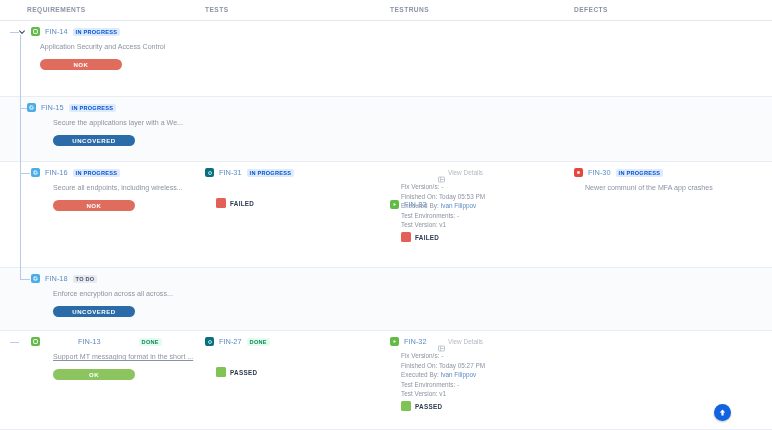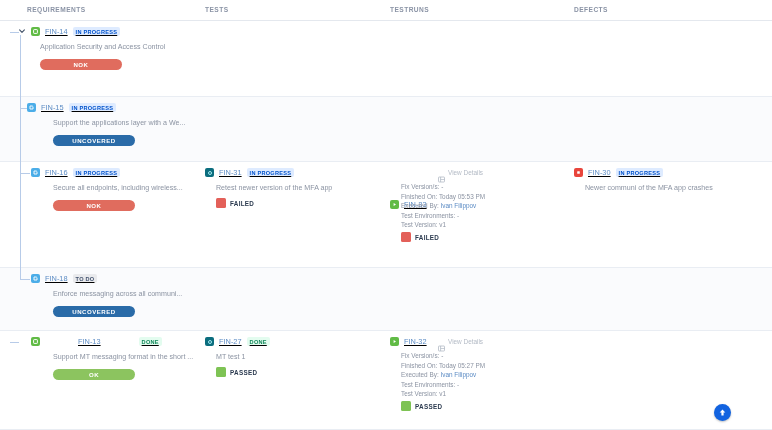--- a/index.html
+++ b/index.html
@@ -81,24 +81,23 @@
   .cell { position: absolute; top: 0; height: 100%; }
   .cell.c0 { left: 0;   width: 205px; }
   .cell.c1 { left: 205px; width: 185px; }
   .cell.c2 { left: 390px; width: 184px; }
   .cell.c3 { left: 574px; width: 198px; }
 
   
   .keyline {
     position: absolute;
     display: flex;
-    align-items: flex-start;
+    align-items: flex-end;
     gap: 5px;
     white-space: nowrap;
-    text-decoration: underline;
   }
   .chev {
     width: 8px; height: 8px;
     position: relative;
     flex: 0 0 auto;
     cursor: pointer;
   }
   .chev svg { display: block; }
 
   .type-icon {
@@ -272,21 +271,21 @@
               <span class="type-icon task">
                 <span class="glyph">
                   <svg width="5" height="5" viewBox="0 0 5 5">
                     <path d="M1 1 h2.3 l0.7 0.7 v2.3 h-3 z" fill="none" stroke="#ffffff" stroke-width="0.9"></path>
                   </svg>
                 </span>
               </span>
               <a class="issue-key">FIN-15</a>
               <span class="st-pill inprogress">IN PROGRESS</span>
             </div>
-            <div class="summary" style="left:53px; top:22px; width:147px;">Support the applications layer with a We...</div>
+            <div class="summary" style="left:53px; top:22px; width:147px;">Secure the applications layer with a We...</div>
             <div class="capsule uncovered" style="left:53px; top:38px;">UNCOVERED</div>
           </div>
           <div class="cell c1"></div>
           <div class="cell c2"></div>
           <div class="cell c3"></div>
         </div>
         <div class="row" style="top:141px; height:106px;">
           <div class="trunk" style="top:0; height:106px;"></div>
           <div class="elbow inner" style="top:11px;"></div>
           <div class="cell c0">
@@ -309,21 +308,20 @@
               <span class="type-icon test">
                 <span class="glyph">
                   <svg width="6" height="6" viewBox="0 0 6 6">
                     <circle cx="3" cy="3" r="1.5" fill="none" stroke="#9fe8ef" stroke-width="1"></circle>
                   </svg>
                 </span>
               </span>
               <a class="issue-key">FIN-31</a>
               <span class="st-pill inprogress">IN PROGRESS</span>
             </div>
-            <div class="summary" style="left:11px; top:22px; width:172px;">Retest newer version of the MFA app</div>
             <div class="swatch-badge" style="left:11px; top:36px;">
               <span class="swatch failed"></span>
               <span class="swatch-label">FAILED</span>
             </div>
           </div>
           <div class="cell c2">
             <div class="keyline" style="left:0px; top:6px;margin-top:32px;">
               <span class="type-icon testrun">
                 <span class="glyph">
                   <svg width="5" height="5" viewBox="0 0 5 5">
@@ -376,57 +374,56 @@
               <span class="type-icon task">
                 <span class="glyph">
                   <svg width="5" height="5" viewBox="0 0 5 5">
                     <path d="M1 1 h2.3 l0.7 0.7 v2.3 h-3 z" fill="none" stroke="#ffffff" stroke-width="0.9"></path>
                   </svg>
                 </span>
               </span>
               <a class="issue-key">FIN-18</a>
               <span class="st-pill todo">TO DO</span>
             </div>
-            <div class="summary" style="left:53px; top:22px; width:147px;">Enforce messaging across all communi...</div>
+            <div class="summary" style="left:53px; top:22px; width:147px;">Enforce encryption across all across...</div>
             <div class="capsule uncovered" style="left:53px; top:38px;">UNCOVERED</div>
           </div>
           <div class="cell c1"></div>
           <div class="cell c2"></div>
           <div class="cell c3"></div>
         </div>
         <div class="row last" style="top:310px; height:99px;">
           <div class="elbow outer" style="top:11px;"></div>
           <div class="cell c0">
             <div class="keyline" style="left:31px; top:6px;gap:38px;">
               <span class="type-icon story">
                 <span class="glyph">
                   <svg width="5" height="5" viewBox="0 0 5 5">
                     <rect x="0.6" y="0.6" width="3.8" height="3.8" rx="0.6" fill="none" stroke="#ffffff" stroke-width="1"></rect>
                   </svg>
                 </span>
               </span>
               <a class="issue-key">FIN-13</a>
               <span class="st-pill done">DONE</span>
             </div>
-            <div class="summary" style="left:53px; top:22px; width:147px;">Support MT messaging format in the short ...</div>
+            <div class="summary" style="left:53px; top:22px; width:147px;text-decoration:underline;">Support MT messaging format in the short ...</div>
             <div class="capsule ok" style="left:53px; top:38px;">OK</div>
           </div>
           <div class="cell c1">
             <div class="keyline" style="left:0px; top:6px;">
               <span class="type-icon test">
                 <span class="glyph">
                   <svg width="6" height="6" viewBox="0 0 6 6">
                     <circle cx="3" cy="3" r="1.5" fill="none" stroke="#9fe8ef" stroke-width="1"></circle>
                   </svg>
                 </span>
               </span>
               <a class="issue-key">FIN-27</a>
               <span class="st-pill done">DONE</span>
             </div>
-            <div class="summary" style="left:11px; top:22px; width:172px;">MT test 1</div>
             <div class="swatch-badge" style="left:11px; top:36px;">
               <span class="swatch passed"></span>
               <span class="swatch-label">PASSED</span>
             </div>
           </div>
           <div class="cell c2">
             <div class="keyline" style="left:0px; top:6px;">
               <span class="type-icon testrun">
                 <span class="glyph">
                   <svg width="5" height="5" viewBox="0 0 5 5">

